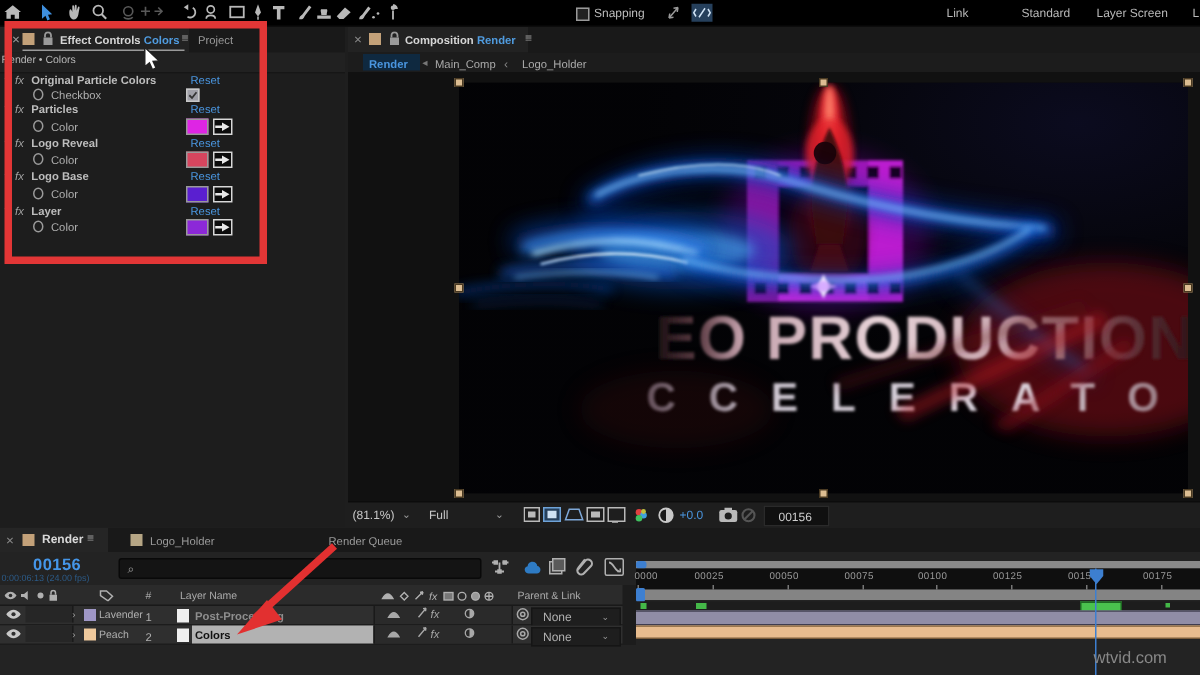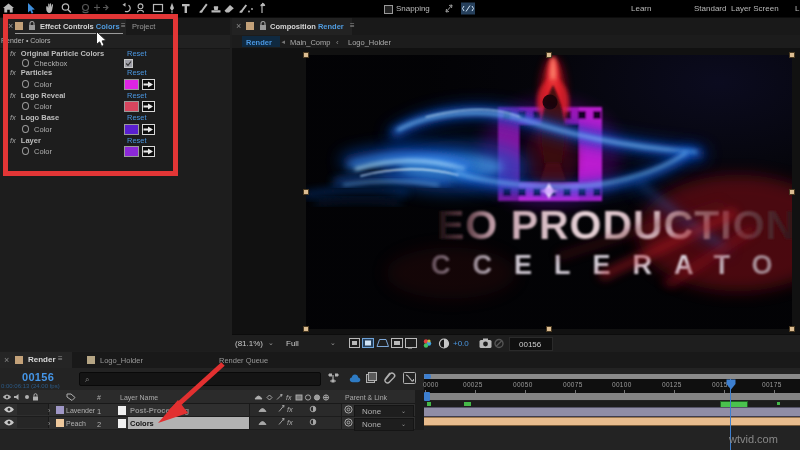--- a/index.html
+++ b/index.html
@@ -80,22 +80,22 @@
     <div class="abs" style="left:384px;top:5px;width:7px;height:7px;border:1px solid #999;background:#222;"></div>
     <div class="txt" style="left:396px;top:4px;font-size:8px;color:#bdbdbd;">Snapping</div>
     <svg class="abs" style="left:444px;top:2px;" width="40" height="13" viewBox="0 0 40 13">
       <path d="M2 10 L8 3 M8 3 l-0.5 3 M8 3 l-3 0.5 M2 10 l3 -0.5 M2 10 l0.5 -3" stroke="#999" fill="none"></path>
       <rect x="17" y="0.5" width="14" height="12" fill="#26405c"></rect>
       <g stroke="#cfe2f4" fill="none">
         <path d="M20 4 l-1.5 2.5 l1.5 2.5 M28 4 l1.5 2.5 l-1.5 2.5 M22 9.5 l4 -6"></path>
       </g>
     </svg>
     <div class="txt" style="left:575px;top:20px;font-size:8px;color:#b9b9b9;text-align:center;">Default</div>
-    <div class="txt" style="left:631px;top:4px;font-size:8px;color:#b9b9b9;">Learn</div>
-    <div class="txt" style="left:681px;top:4px;font-size:8px;color:#b9b9b9;margin-left:13px;">Standard</div>
+    <div class="txt" style="left:631px;top:4px;font-size:8px;color:#b9b9b9;">Link</div>
+    <div class="txt" style="left:681px;top:4px;font-size:8px;color:#b9b9b9;">Standard</div>
     <div class="txt" style="left:731px;top:4px;font-size:8px;color:#b9b9b9;">Layer Screen</div>
     <div class="txt" style="left:795px;top:4px;font-size:8px;color:#b9b9b9;">Li</div>
   </div>
 
   <div class="abs" id="leftpanel" style="left:0;top:18px;width:230px;height:333px;background:#1d1d1d;">
 
     <div class="abs" style="left:0;top:0;width:230px;height:17px;background:#191919;"></div>
     <div class="abs" style="left:0;top:0;width:126px;height:17px;background:#222;"></div>
     <div class="abs" style="left:15px;top:15px;width:108px;height:1px;background:#9a9a9a;"></div>
     <div class="txt" style="left:8px;top:3px;font-size:9px;color:#999;z-index:55;position:absolute;">×</div>

